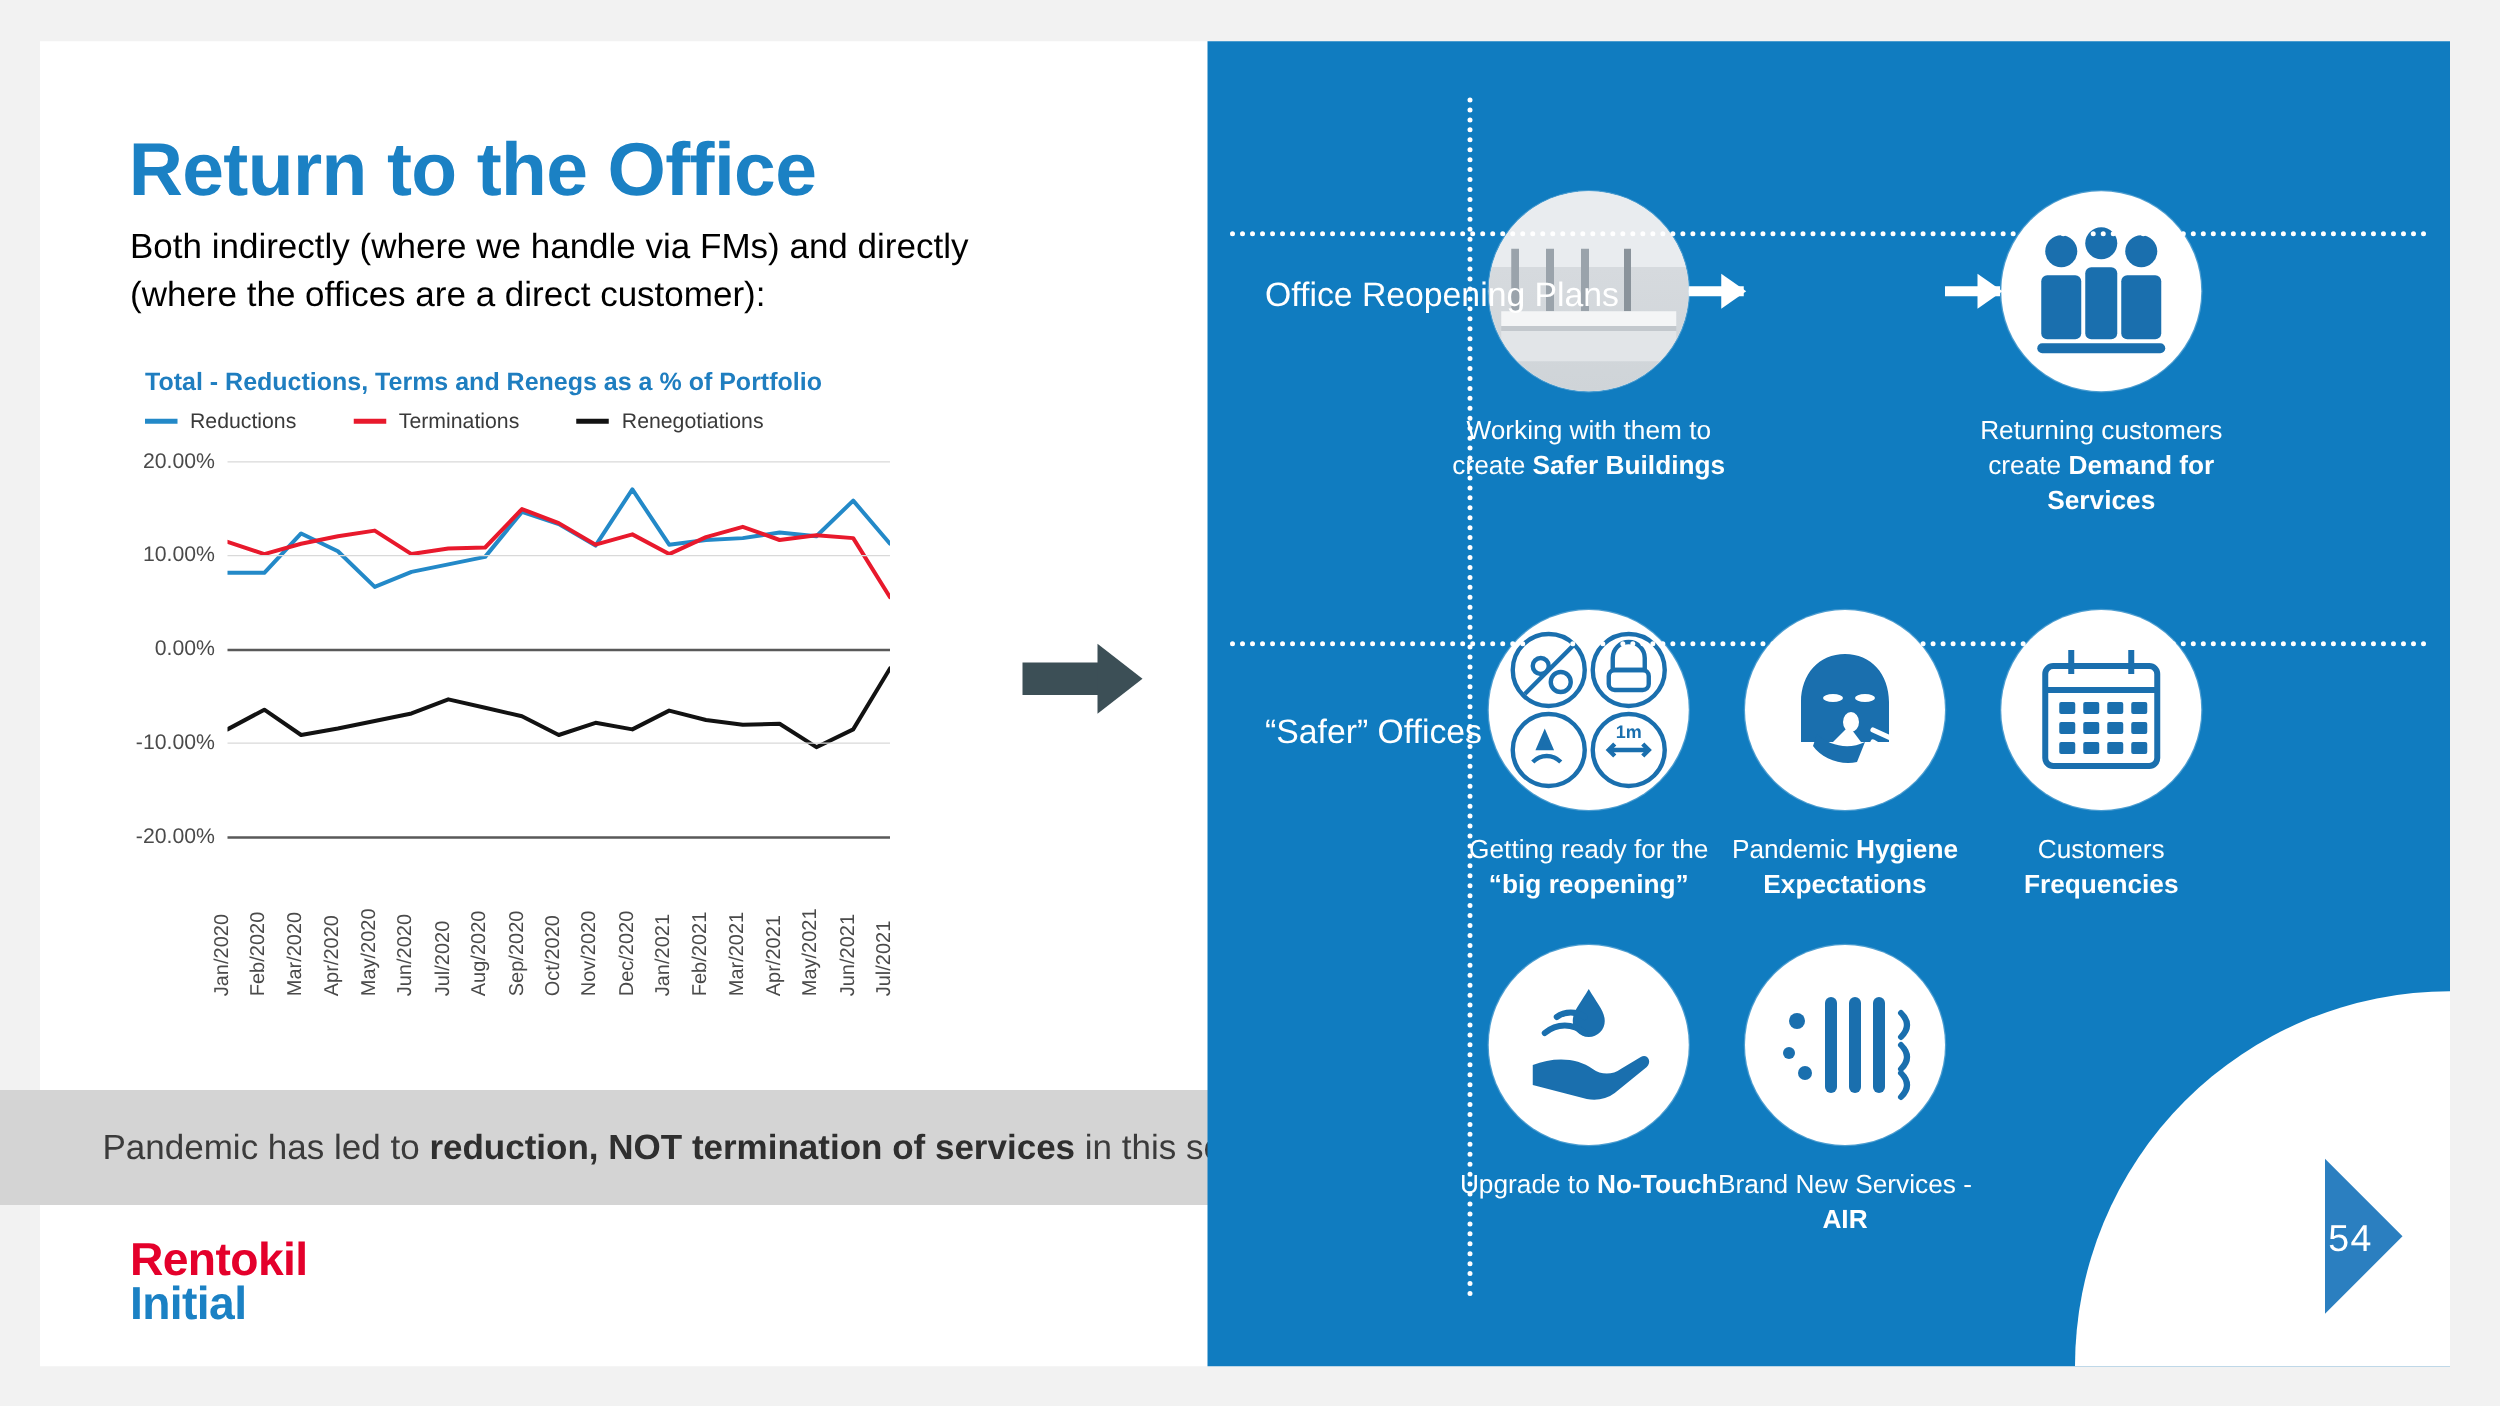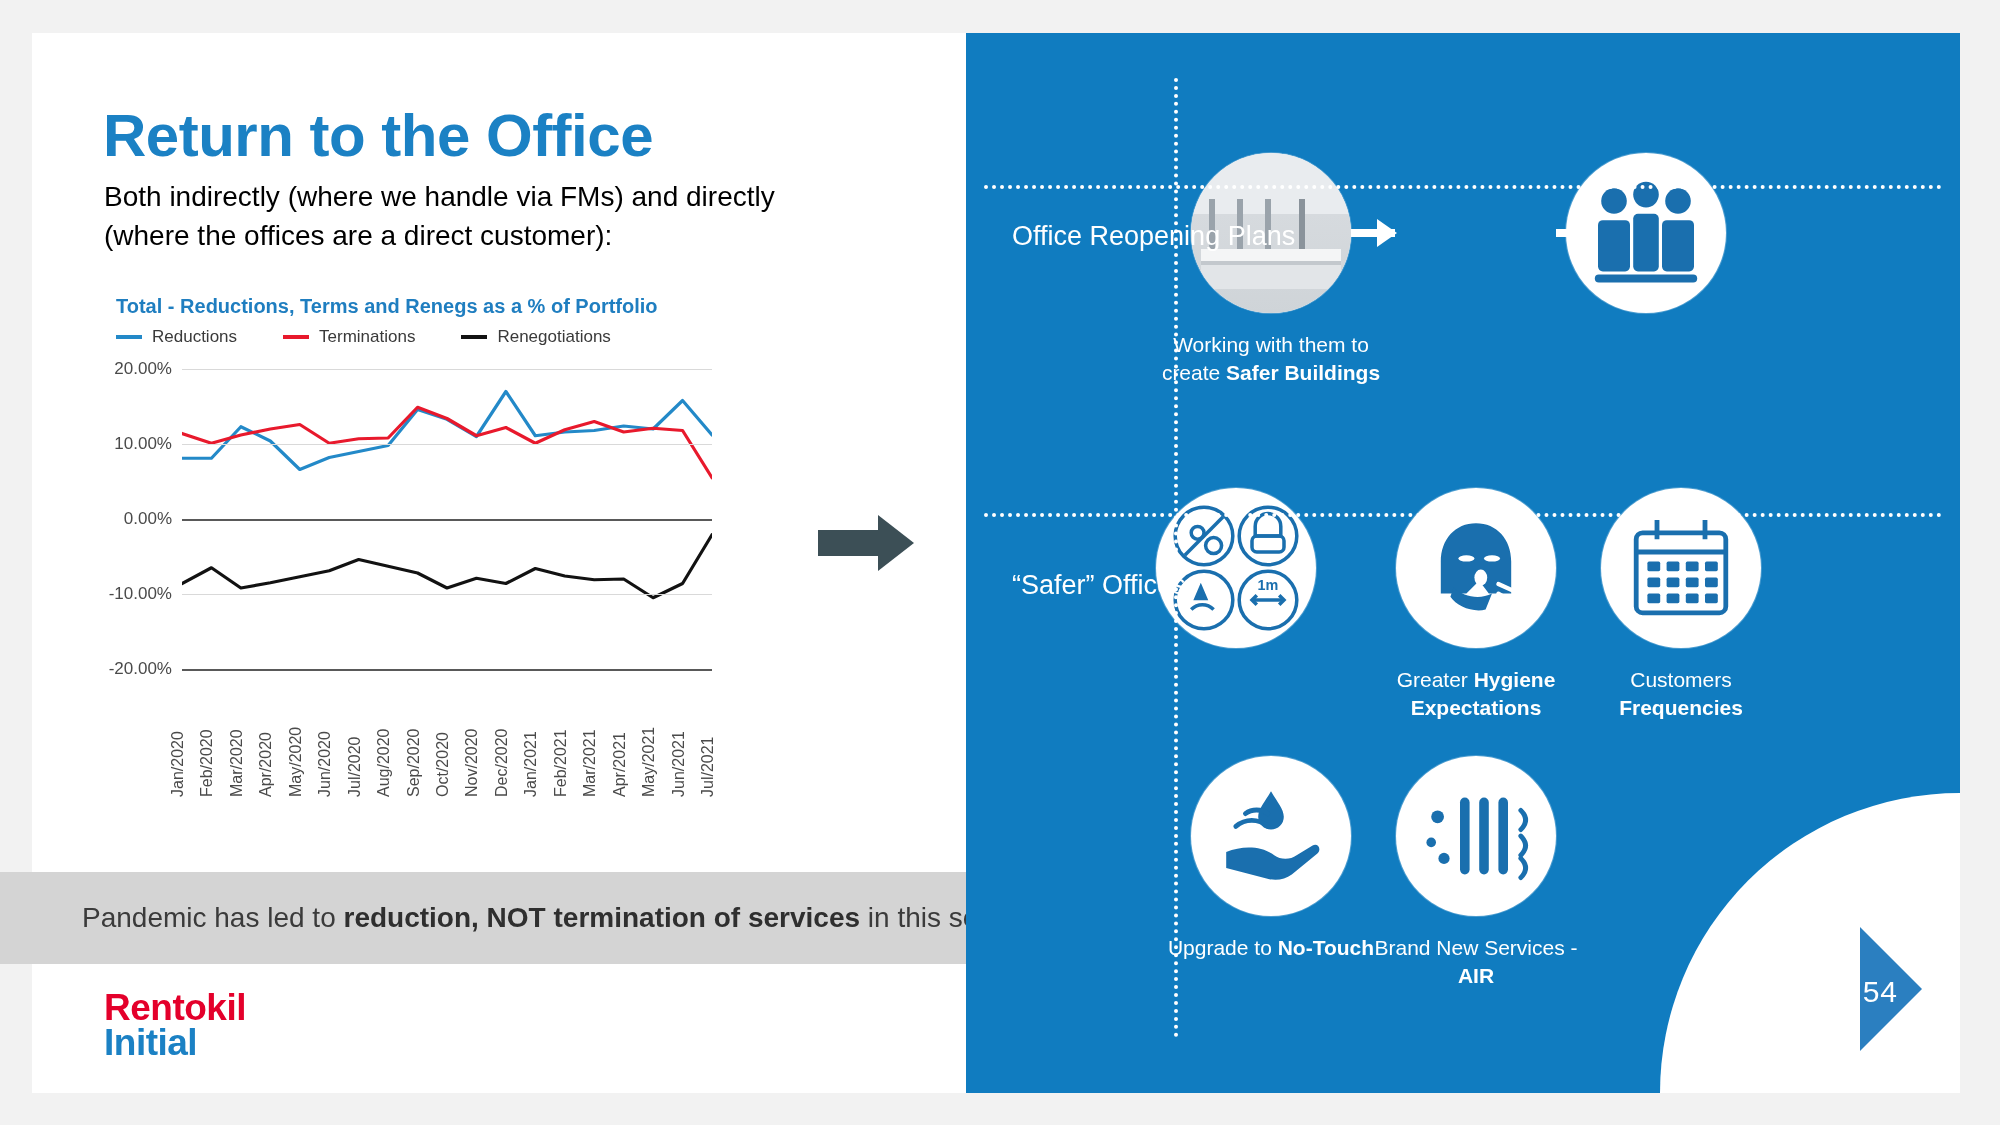--- a/index.html
+++ b/index.html
@@ -291,20 +291,23 @@
             <circle cx="30" cy="30" r="8"></circle>
               <circle cx="50" cy="26" r="8"></circle>
               <circle cx="70" cy="30" r="8"></circle>
             <rect x="20" y="42" width="20" height="32" rx="3"></rect>
             <rect x="42" y="38" width="16" height="36" rx="3"></rect>
             <rect x="60" y="42" width="20" height="32" rx="3"></rect>
             <rect x="18" y="76" width="64" height="5" rx="2.5"></rect>
           </g>
         </svg>
       </div>
+      <div class="tile-cap">
+        <span>Returning customers create </span><b>Demand for Services</b>
+      </div>
     </div>
 
     <div class="tile" style="left:190px;top:455px;">
       <div class="bubble">
         <svg class="svg-icon" viewBox="0 0 100 100">
           <g fill="none" stroke="#1a6fae" stroke-width="2.2">
             <circle cx="30" cy="30" r="18"></circle>
               <circle cx="70" cy="30" r="18"></circle>
             <circle cx="30" cy="70" r="18"></circle>
               <circle cx="70" cy="70" r="18"></circle>
@@ -314,20 +317,23 @@
             <path d="M62 24a8 8 0 0116 0v6h-16z"></path>
             <rect x="60" y="30" width="20" height="10" rx="3"></rect>
             <path d="M28 62l3 7h-6z" fill="#1a6fae"></path>
             <path d="M22 76c4-4 10-4 14 0"></path>
             <line x1="60" y1="70" x2="80" y2="70"></line>
             <path d="M63 67l-3 3 3 3M77 67l3 3-3 3"></path>
           </g>
           <text x="70" y="64" font-size="9" font-weight="bold" fill="#1a6fae" text-anchor="middle" font-family="'Liberation Sans',sans-serif">1m</text>
         </svg>
       </div>
+      <div class="tile-cap">
+        <span>Getting ready for the </span><b>“big reopening”</b>
+      </div>
     </div>
 
     <div class="tile" style="left:395px;top:455px;">
       <div class="bubble">
         <svg class="svg-icon" viewBox="0 0 100 100">
           <g fill="#1a6fae">
             <path d="M28 46c0-14 9-24 22-24s22 10 22 24v20H58l-6-8-8 8H28z"></path>
             <path d="M36 62c6 6 16 8 24 4l-4 10c-8 2-18-2-22-8z"></path>
           </g>
           <g fill="#ffffff">
@@ -336,21 +342,21 @@
             <ellipse cx="53" cy="56" rx="4" ry="5"></ellipse>
           </g>
           <g stroke="#ffffff" stroke-width="2.6" stroke-linecap="round">
             <line x1="64" y1="60" x2="86" y2="70"></line>
             <line x1="64" y1="66" x2="84" y2="78"></line>
             <line x1="62" y1="72" x2="80" y2="84"></line>
           </g>
         </svg>
       </div>
       <div class="tile-cap">
-        <span>Greater </span><b>Hygiene Expectations</b>
+        <span>Pandemic </span><b>Hygiene Expectations</b>
       </div>
     </div>
 
     <div class="tile" style="left:600px;top:455px;">
       <div class="bubble">
         <svg class="svg-icon" viewBox="0 0 100 100">
           <g fill="none" stroke="#1a6fae" stroke-width="3">
             <rect x="22" y="28" width="56" height="50" rx="4"></rect>
             <line x1="22" y1="40" x2="78" y2="40"></line>
             <line x1="35" y1="20" x2="35" y2="32"></line>

